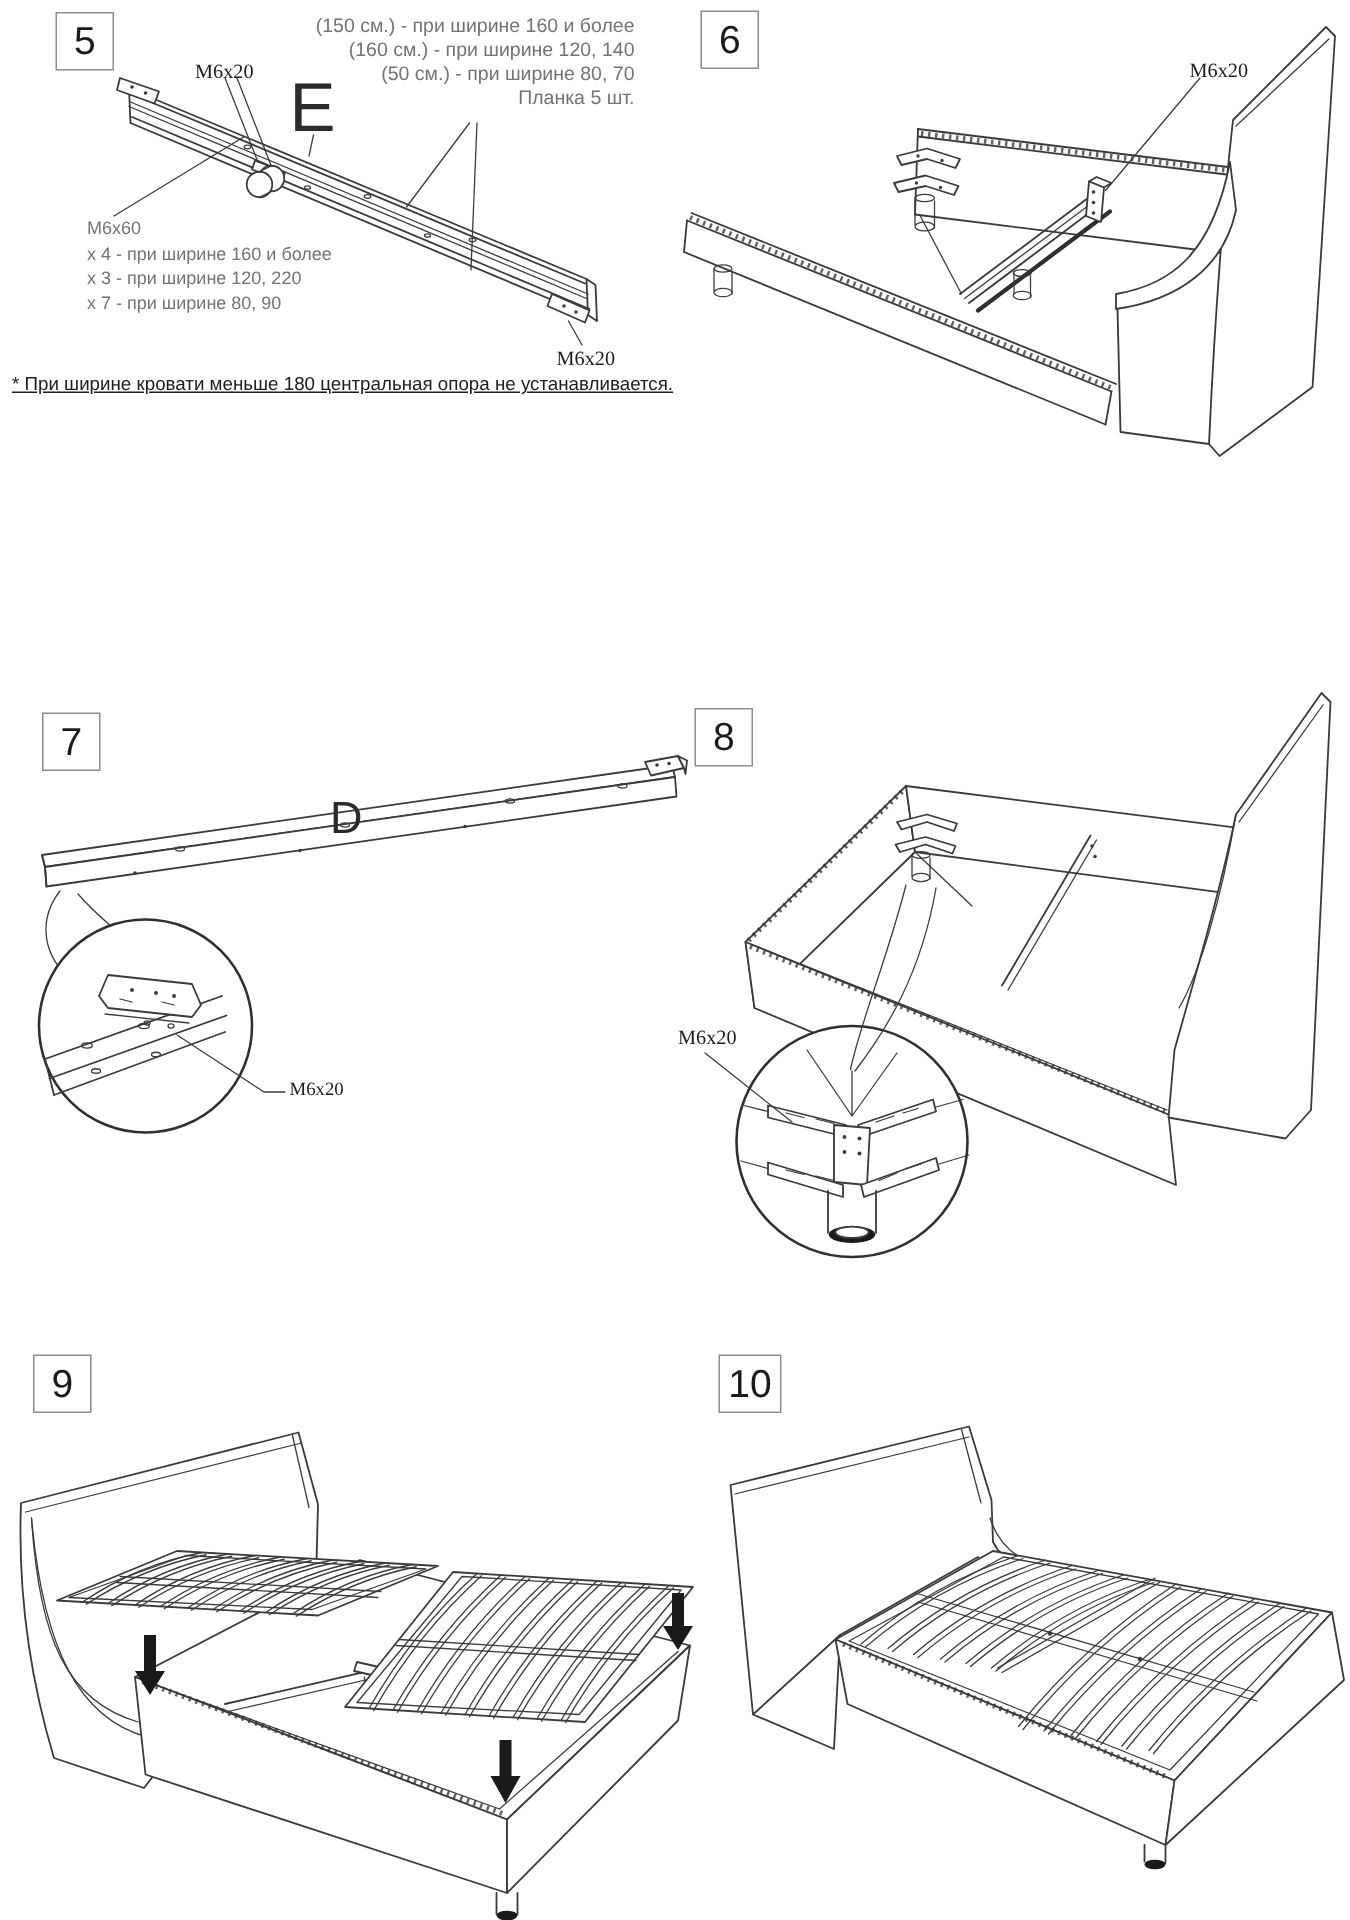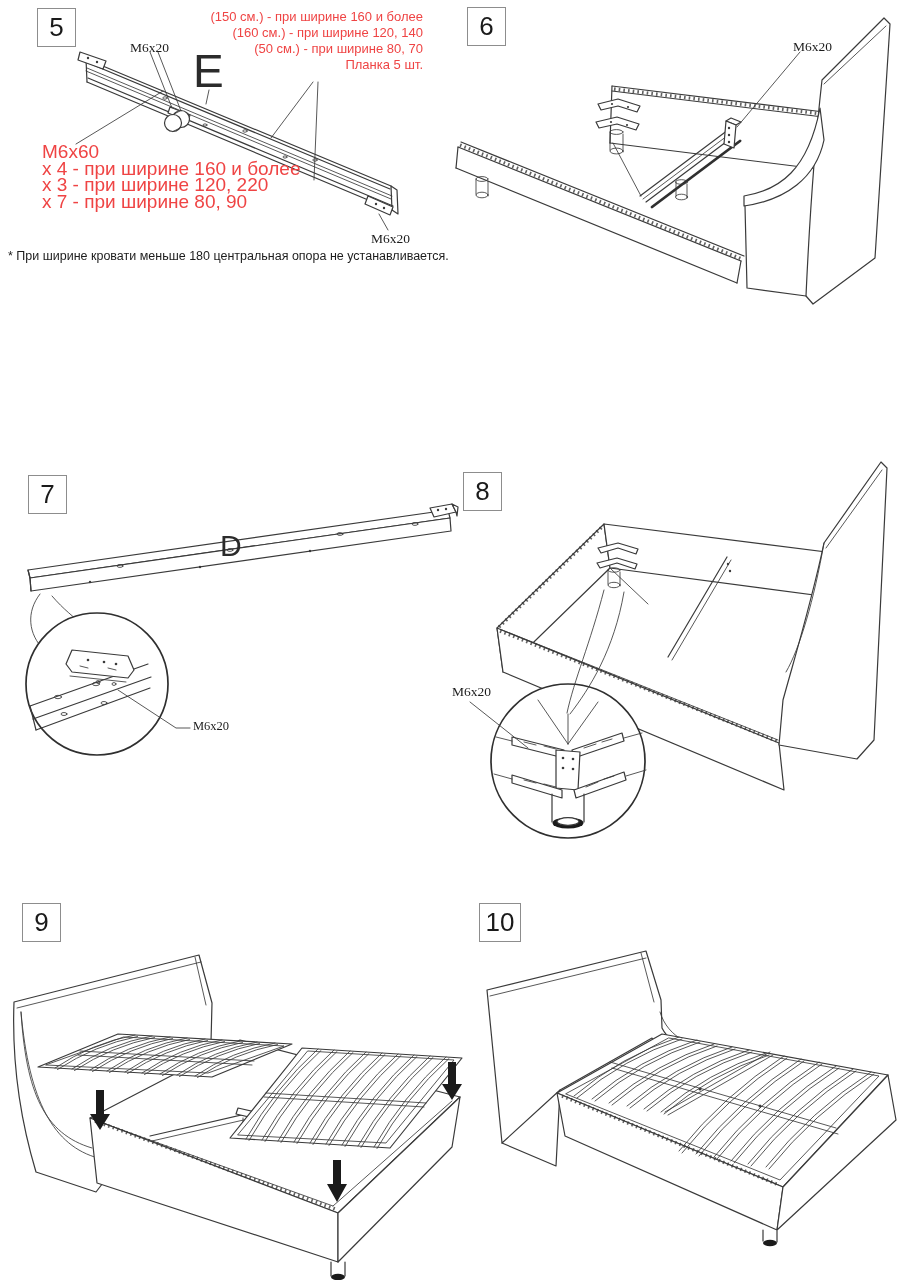--- a/index.html
+++ b/index.html
@@ -16,24 +16,24 @@
   .dark{fill:#1a1a1a;stroke:none;}
   .dot{fill:#3a3a3a;stroke:none;}
   
   .numbox{position:absolute;width:37px;height:37px;border:1.6px solid #8d8d8d;background:#fff;
           display:flex;align-items:center;justify-content:center;font-size:26px;color:#1a1a1a;}
   .numbox.w{width:40px;}
   .lbl{position:absolute;font-size:13.5px;color:#1c1c1c;white-space:nowrap;font-family:Liberation Serif, serif;}
   .lbl.sm{font-size:12.5px;}
   .bigletter{position:absolute;font-size:46px;color:#2b2b2b;line-height:1;}
   .bigletter.d{font-size:30px;}
-  .tblock{position:absolute;font-size:13px;line-height:16px;color:#ef4444;white-space:nowrap;}
+  .tblock{position:absolute;font-size:13px;line-height:16px;color:#737373;white-space:nowrap;}
   .tblock.right{text-align:right;}
-  .tblock.specs{font-size:19px;line-height:16.5px;}
-  .footnote{position:absolute;font-size:12.5px;color:#1c1c1c;white-space:nowrap;}
+  .tblock.specs{font-size:12px;line-height:16.5px;margin-left:16px;}
+  .footnote{position:absolute;font-size:12.5px;color:#1c1c1c;white-space:nowrap;text-decoration:underline;}
 </style>
 </head>
 <body>
 
 <div class="page">
 
 <svg class="art" width="900" height="1280" viewBox="0 0 900 1280">
 <defs>
   <g id="slat9L">
           <path class="thin" d="M0,0 Q-43,8 -80,33"></path>

